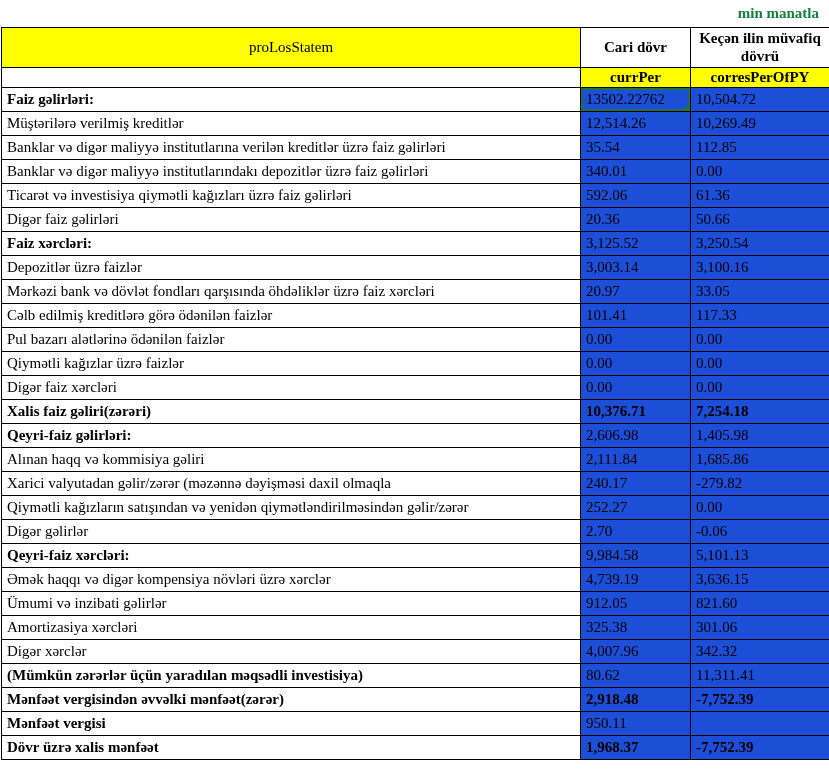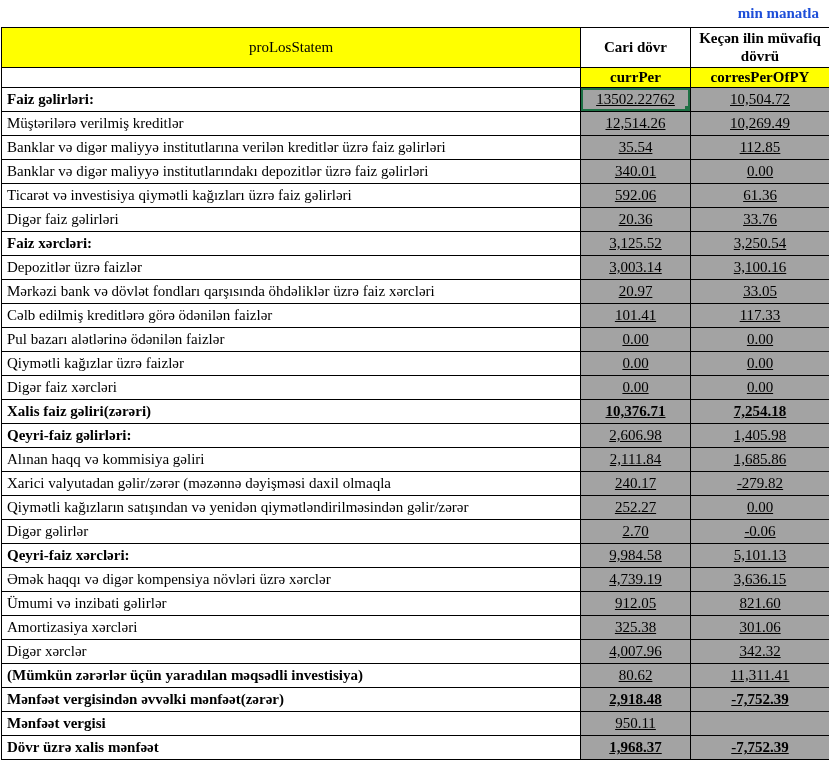--- a/index.html
+++ b/index.html
@@ -9,21 +9,21 @@
     background: #ffffff;
     font-family: "Liberation Serif", serif;
     overflow: hidden;
   }
   .unit-note {
     height: 27px;
     text-align: right;
     font-weight: bold;
     font-size: 15px;
     padding: 5px 10px 0 0;
-    color: #1d4ed8;
+    color: #15803d;
   }
   table {
     border-collapse: collapse;
     table-layout: fixed;
     margin-left: 1px;
     width: 828px;
     padding-left: 36px;
   }
   col.c-label { width: 579px; }
   col.c-v1 { width: 110px; }
@@ -38,21 +38,21 @@
   }
   tr.hdr1 th { height: 40px; }
   tr.hdr1 th.wrap { white-space: normal; line-height: 1.15; }
   tr.hdr2 th { height: 16px; }
   tbody td { height: 24px; }
   .yellow { background: #FFFF00; }
   .title-cell { font-weight: normal; text-align: center; font-size: 15px; }
   .colhdr { font-weight: bold; text-align: center; background: #fff; }
   .sub { font-weight: bold; text-align: center; }
   td.lbl { background: #fff; text-align: left; margin-left: 32px; }
-  td.val { background: #a3a3a3; text-align: center; text-decoration: underline; }
+  td.val { background: #1d4ed8; text-align: left; }
   .b { font-weight: bold; }
   td.sel {
     box-shadow: inset 0 0 0 2px #1E7145;
     position: relative;
   }
   td.sel::after {
     content: "";
     position: absolute;
     right: 0; bottom: 0;
     width: 5px; height: 5px;
@@ -105,21 +105,21 @@
         <td class="val">0.00</td>
       </tr>
       <tr>
         <td class="lbl">Ticarət və investisiya qiymətli kağızları üzrə faiz gəlirləri</td>
         <td class="val">592.06</td>
         <td class="val">61.36</td>
       </tr>
       <tr>
         <td class="lbl">Digər faiz gəlirləri</td>
         <td class="val">20.36</td>
-        <td class="val">33.76</td>
+        <td class="val">50.66</td>
       </tr>
       <tr>
         <td class="lbl b">Faiz xərcləri:</td>
         <td class="val">3,125.52</td>
         <td class="val">3,250.54</td>
       </tr>
       <tr>
         <td class="lbl">Depozitlər üzrə faizlər</td>
         <td class="val">3,003.14</td>
         <td class="val">3,100.16</td>

